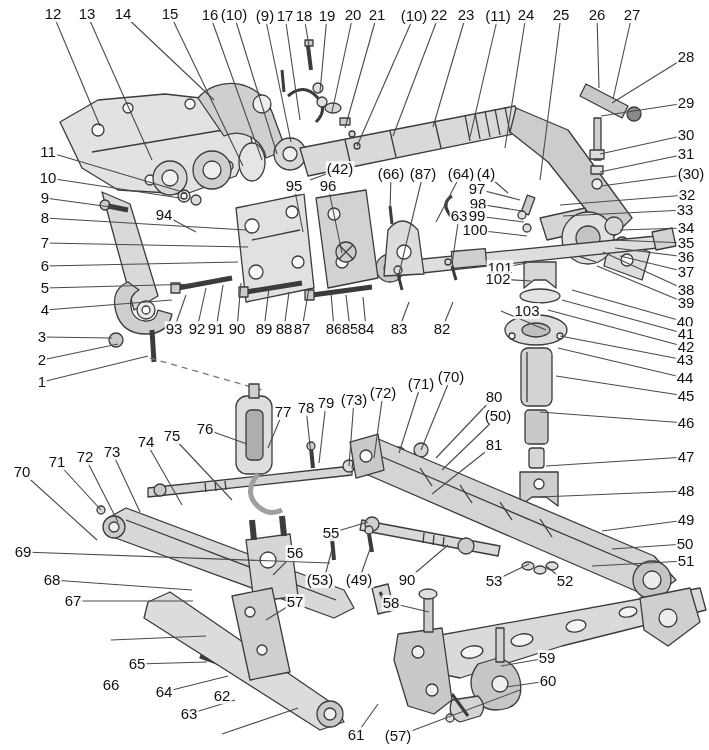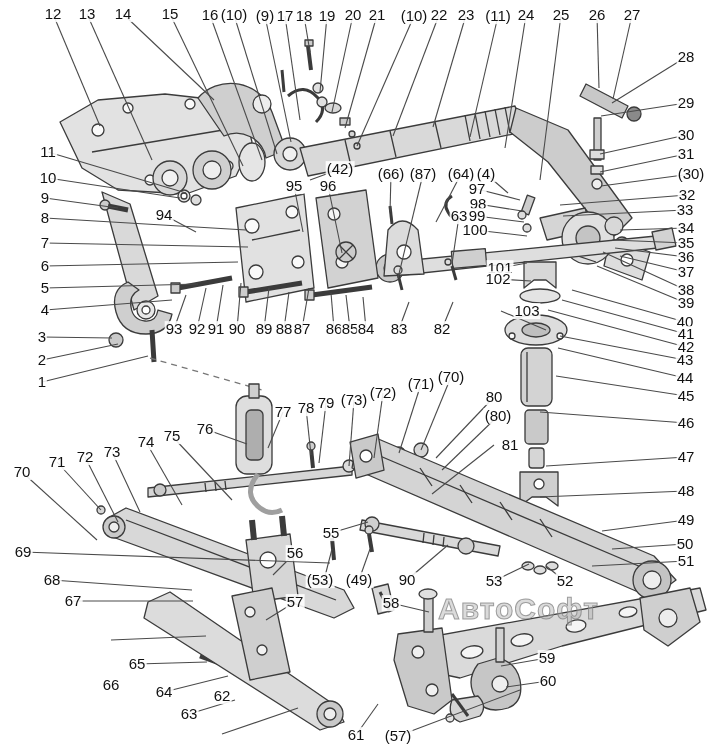--- a/index.html
+++ b/index.html
@@ -224,21 +224,20 @@
       <circle cx="500" cy="684" r="8" fill="#efefef"></circle>
       <rect x="496" y="628" width="8" height="34" fill="#d2d2d2"></rect>
       <path d="M640,598 L690,588 L700,622 L668,646 L644,630 Z" fill="#cfcfcf"></path>
       <circle cx="668" cy="618" r="9" fill="#ededed"></circle>
       <path d="M452,700 q-6,16 8,22 l20,-6 q8,-10 -2,-20 Z" fill="#d4d4d4"></path>
       <line x1="452" y1="694" x2="468" y2="716" stroke-width="3"></line>
       <circle cx="450" cy="718" r="4" fill="#e5e5e5"></circle>
     </g>
   </svg>
 
-  <div class="watermark">АвтоСофт</div>
 
   <svg id="leader-svg" viewBox="0 0 709 750" xmlns="http://www.w3.org/2000/svg">
       <line x1="53" y1="14" x2="100" y2="126"></line>
       <line x1="87" y1="14" x2="152" y2="160"></line>
       <line x1="123" y1="14" x2="214" y2="100"></line>
       <line x1="170" y1="14" x2="243" y2="166"></line>
       <line x1="210" y1="15" x2="262" y2="160"></line>
       <line x1="234" y1="15" x2="277" y2="154"></line>
       <line x1="265" y1="16" x2="291" y2="142"></line>
       <line x1="285" y1="16" x2="300" y2="120"></line>
@@ -451,22 +450,22 @@
       <span class="callout" style="left: 172px; top: 436px;">75</span>
       <span class="callout" style="left: 205px; top: 429px;">76</span>
       <span class="callout" style="left: 283px; top: 412px;">77</span>
       <span class="callout" style="left: 306px; top: 408px;">78</span>
       <span class="callout" style="left: 326px; top: 403px;">79</span>
       <span class="callout" style="left: 354px; top: 400px;">(73)</span>
       <span class="callout" style="left: 383px; top: 393px;">(72)</span>
       <span class="callout" style="left: 421px; top: 384px;">(71)</span>
       <span class="callout" style="left: 451px; top: 377px;">(70)</span>
       <span class="callout" style="left: 494px; top: 397px;">80</span>
-      <span class="callout" style="left: 498px; top: 416px;">(80)</span>
-      <span class="callout" style="left: 494px; top: 445px; margin-left: 16px;">81</span>
+      <span class="callout" style="left: 498px; top: 416px;">(50)</span>
+      <span class="callout" style="left: 494px; top: 445px;">81</span>
       <span class="callout" style="left: 23px; top: 552px;">69</span>
       <span class="callout" style="left: 52px; top: 580px;">68</span>
       <span class="callout" style="left: 73px; top: 601px;">67</span>
       <span class="callout" style="left: 111px; top: 640px; margin-top: 45px;">66</span>
       <span class="callout" style="left: 137px; top: 664px;">65</span>
       <span class="callout" style="left: 164px; top: 692px;">64</span>
       <span class="callout" style="left: 189px; top: 714px;">63</span>
       <span class="callout" style="left: 222px; top: 696px;">62</span>
       <span class="callout" style="left: 331px; top: 533px;">55</span>
       <span class="callout" style="left: 295px; top: 553px;">56</span>

